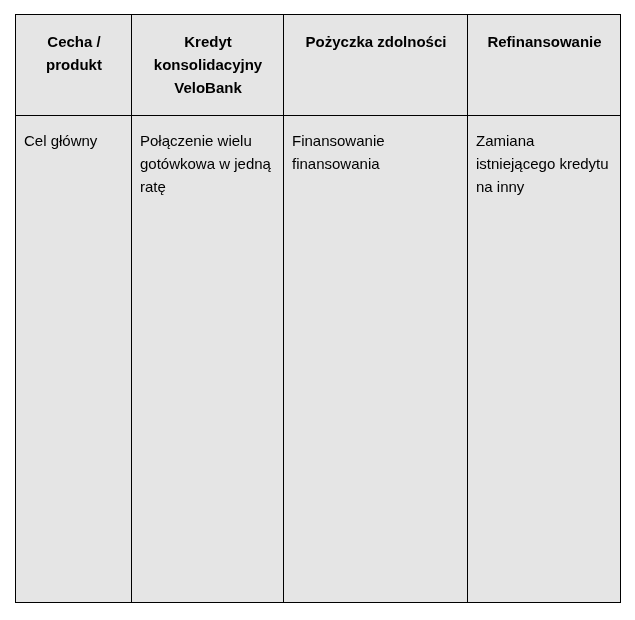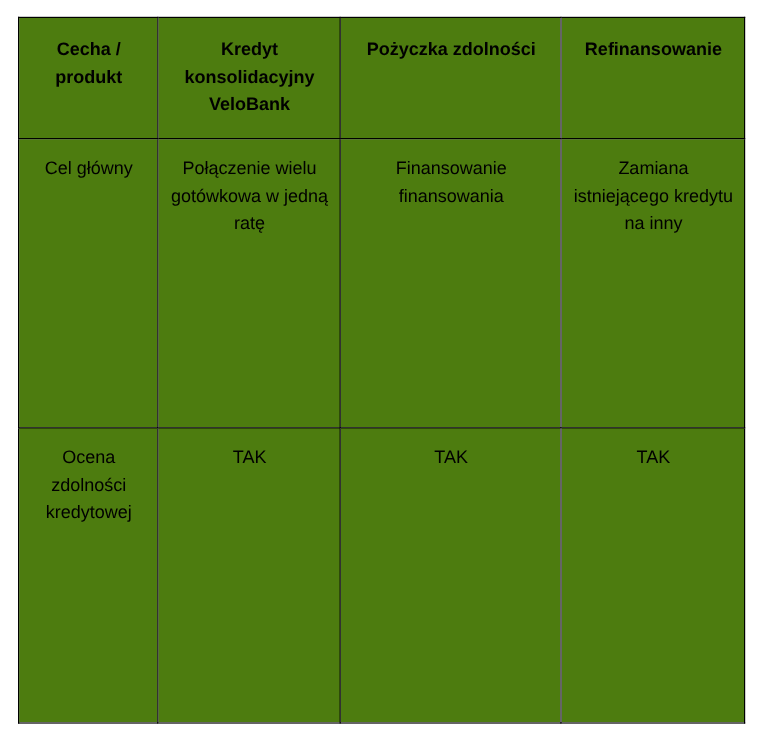--- a/index.html
+++ b/index.html
@@ -27,30 +27,30 @@
   table.comparison col.c3 { width: 184px; }
   table.comparison col.c4 { width: 153px; }
   table.comparison th,
   table.comparison td {
     border: 1.5px solid #000000;
     vertical-align: top;
     font-size: 15px;
     line-height: 23px;
     padding: 13px 7px 8px 8px;
     overflow: hidden;
-    background: #4d7c0f;
+    background: #e5e5e5;
   }
   table.comparison th {
     font-weight: bold;
     text-align: center;
     padding-top: 15px;
   }
   table.comparison td {
     font-weight: normal;
-    text-align: center;
+    text-align: left;
   }
   tr.r-head { height: 101px; }
   tr.r-1 { height: 96px; }
   tr.r-2 { height: 96px; }
   tr.r-3 { height: 96px; }
   tr.r-4 { height: 102px; }
   tr.r-5 { height: 98px; }
 </style>
 </head>
 <body>
@@ -71,21 +71,15 @@
         <th>Refinansowanie</th>
       </tr>
     </thead>
     <tbody>
       <tr class="r-1">
         <td>Cel główny</td>
         <td>Połączenie wielu gotówkowa w jedną ratę</td>
         <td>Finansowanie finansowania</td>
         <td>Zamiana istniejącego kredytu na inny</td>
       </tr>
-      <tr class="r-5">
-        <td>Ocena zdolności kredytowej</td>
-        <td>TAK</td>
-        <td>TAK</td>
-        <td>TAK</td>
-      </tr>
     </tbody>
   </table>
 </div>
 
 </body></html>

